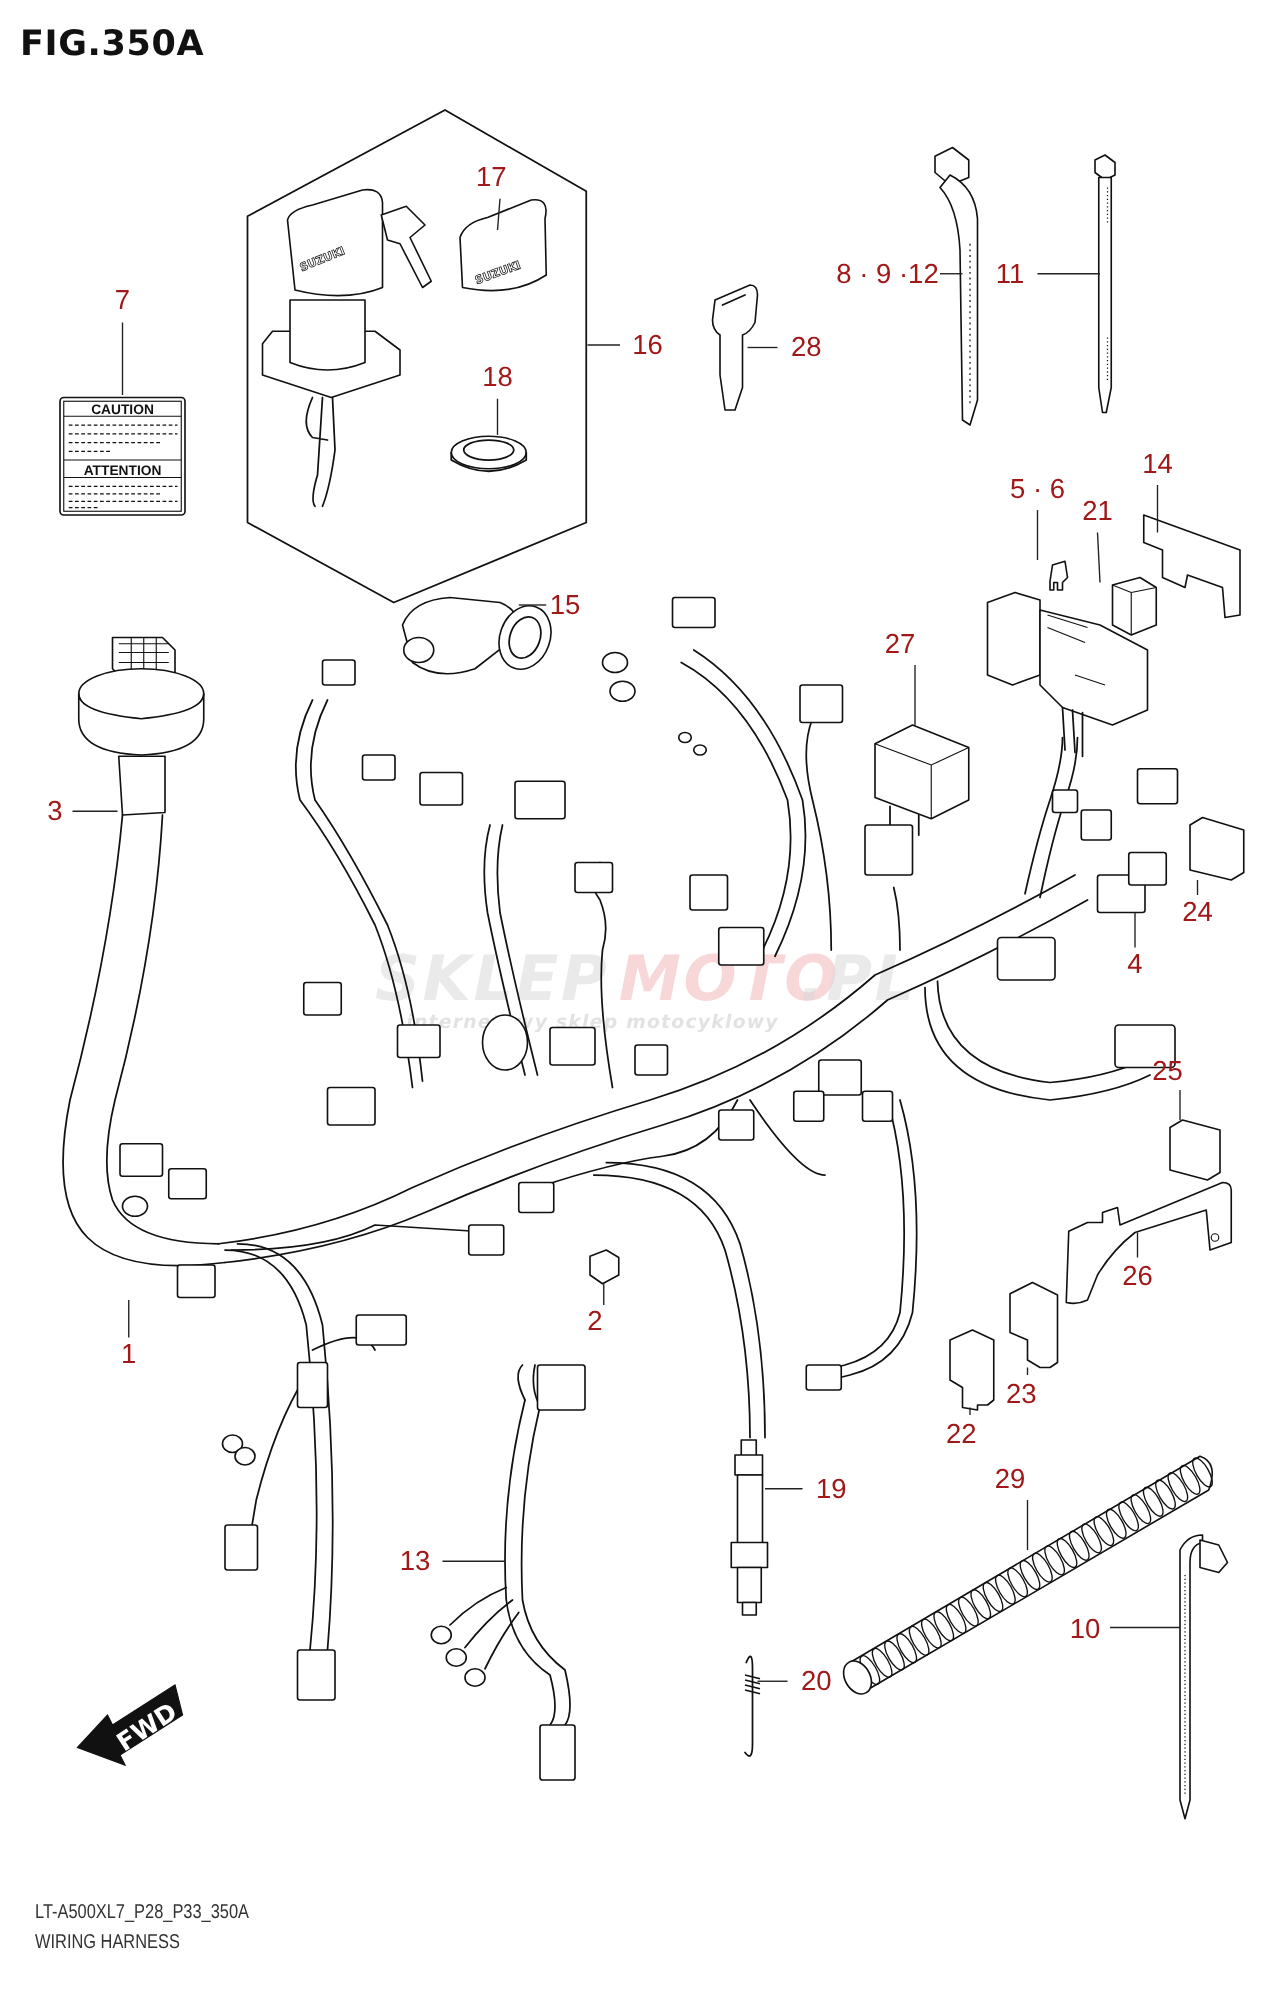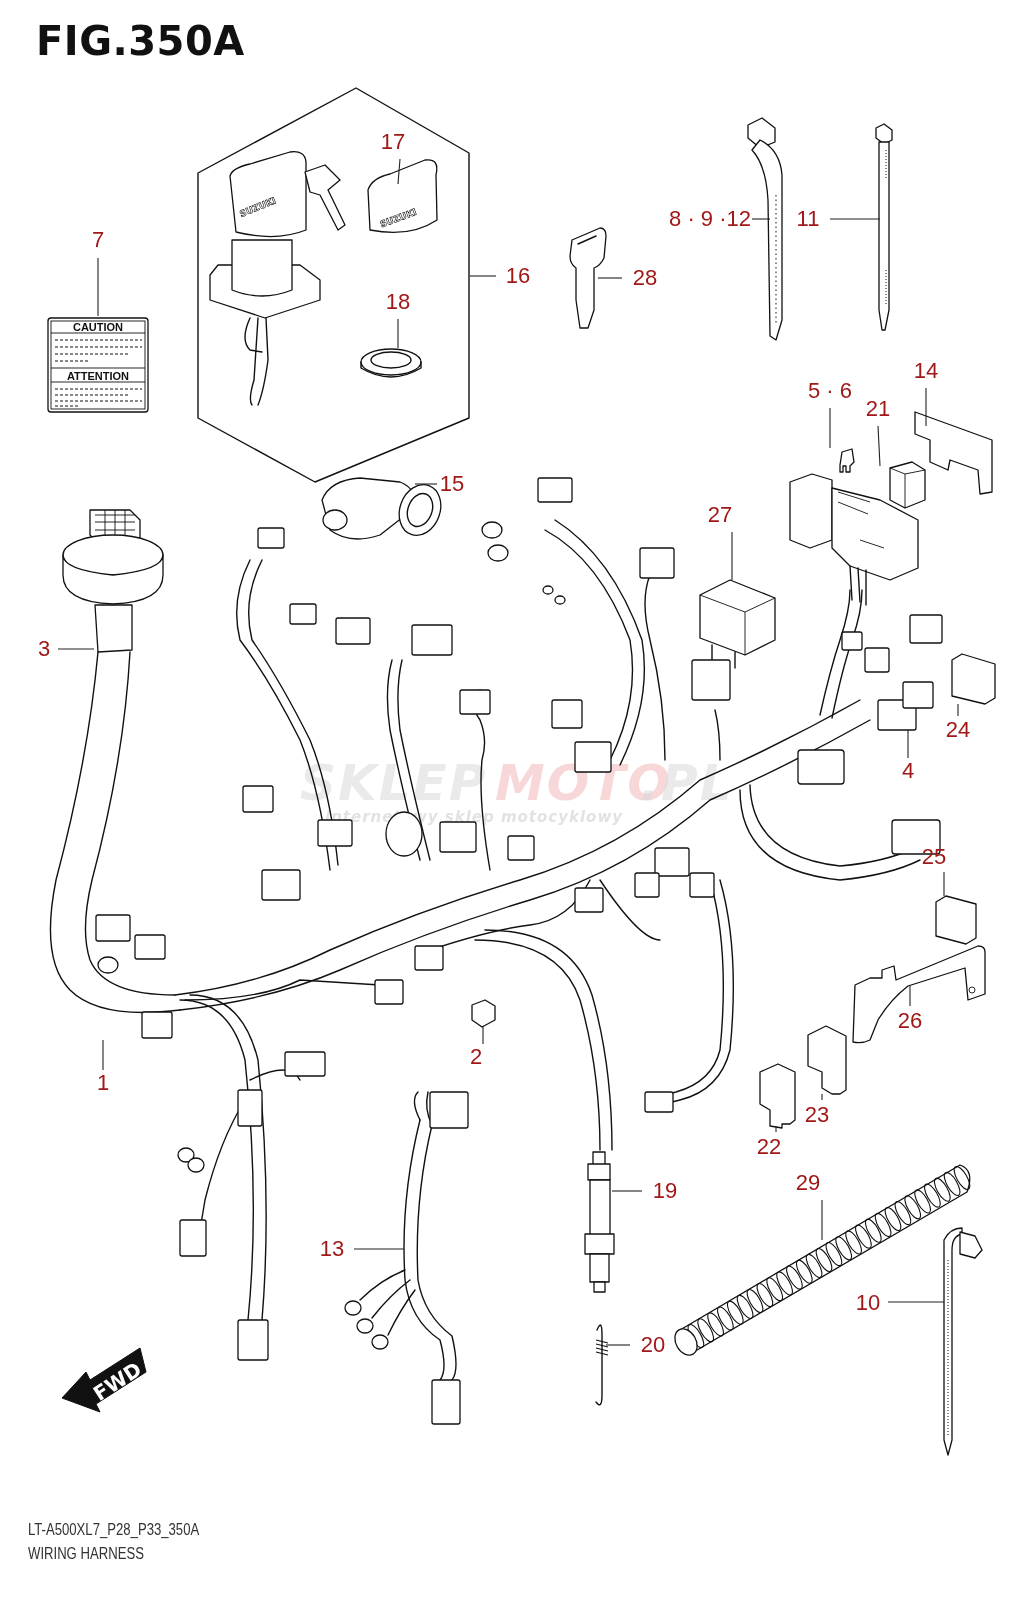--- a/index.html
+++ b/index.html
@@ -1,18 +1,18 @@
 <!DOCTYPE html>
 <html><head>
 <meta charset="utf-8">
 <style>
   html, body { margin: 0; padding: 0; background: #ffffff; }
   body { width: 1028px; height: 1600px; position: relative; overflow: hidden;
          font-family: "DejaVu Sans", sans-serif; }
-  #fig-title { position: absolute; left: 36px; top: 18px; font-size: 40px; font-weight: bold;
+  #fig-title { position: absolute; left: 16px; top: 18px; font-size: 28px; font-weight: bold;
                color: #111; letter-spacing: 0.5px; font-family: "DejaVu Sans", sans-serif; }
   #footer { position: absolute; left: 28px; top: 1518px; color: #333;
             font-family: "Liberation Sans", sans-serif; font-size: 16px; line-height: 24px;
             transform: scaleX(0.82); transform-origin: left top; }
   #diagram { position: absolute; left: 0; top: 0; }
   .ln { fill: none; stroke: #111; stroke-width: 1.4; stroke-linejoin: round; stroke-linecap: round; }
   .thin { fill: none; stroke: #111; stroke-width: 0.9; }
   .fill { fill: #fff; stroke: #111; stroke-width: 1.3; stroke-linejoin: round; }
   .lead { stroke: #222; stroke-width: 1.1; fill: none; }
   .callout { fill: #a01818; font-family: "Liberation Sans", sans-serif; font-size: 22px; }

